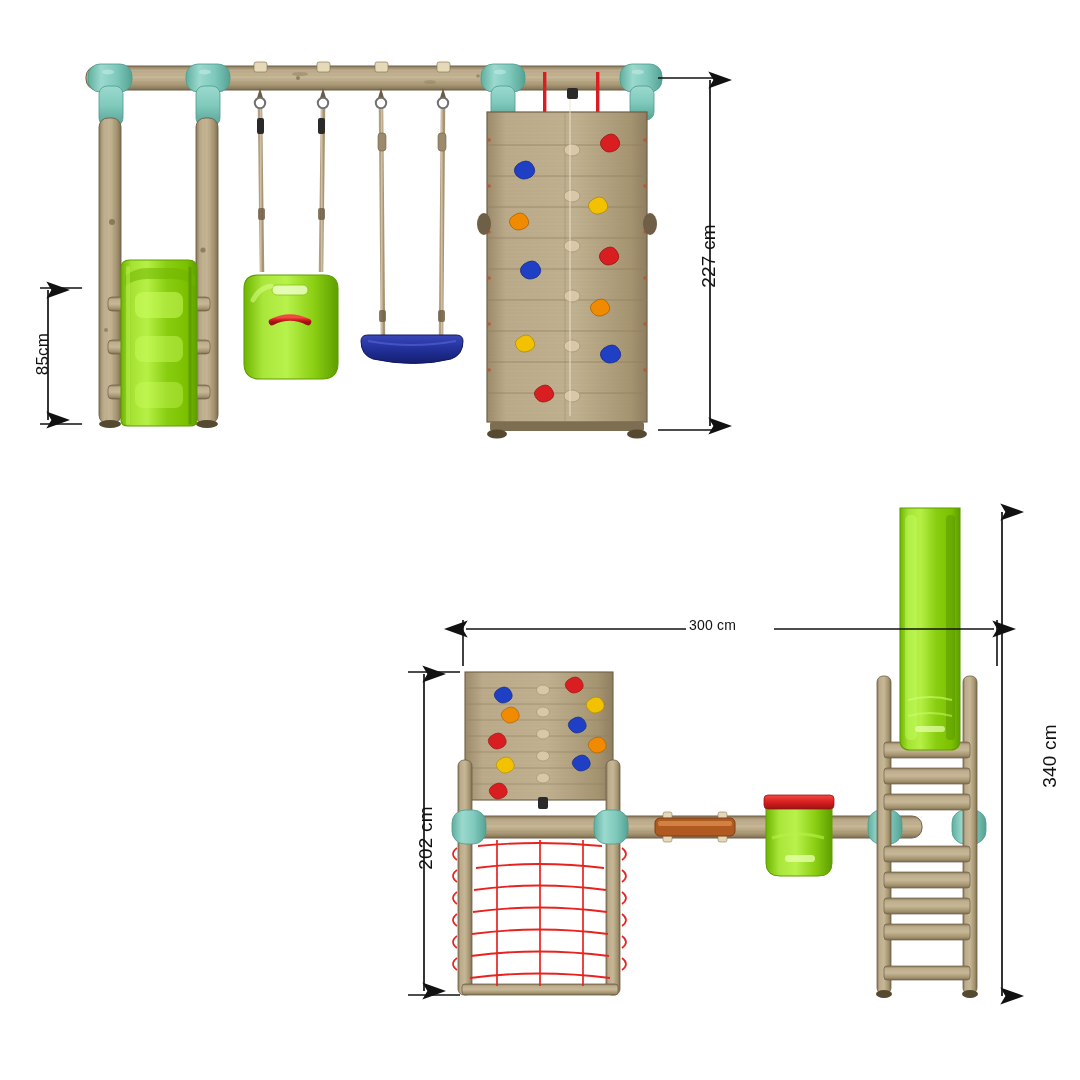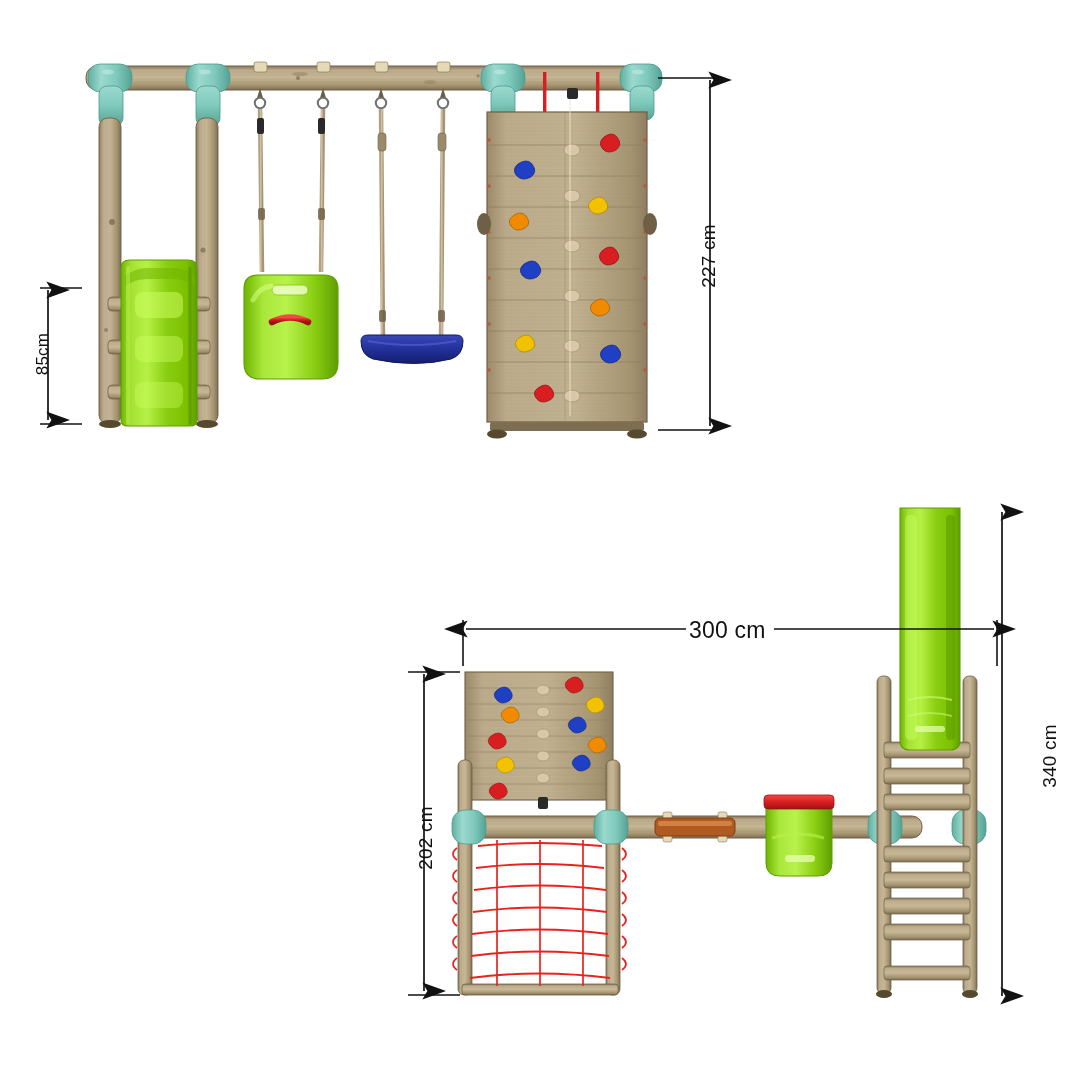--- a/index.html
+++ b/index.html
@@ -499,19 +499,19 @@
       <g stroke="#111" fill="none">
         <path d="M1002 512 v484" stroke-width="1.7" marker-start="url(#arrUp)" marker-end="url(#arrDn)"></path>
       </g>
     </g>
   </svg>
 
   <div class="dim-label vert" style="left:22px; top:344px; font-size:17px;">85cm</div>
 
   <div class="dim-label vert" style="left:677px; top:245px; font-size:19px;">227 cm</div>
 
-  <div class="dim-label" style="left:689px; top:617px; font-size:23px;">300 cm</div>
+  <div class="dim-label" style="left:689px; top:617px; font-size:14px;">300 cm</div>
 
   <div class="dim-label vert" style="left:394px; top:827px; font-size:19px;">202 cm</div>
 
   <div class="dim-label vert" style="left:1018px; top:745px; font-size:19px;">340 cm</div>
 
 </div>
 
 </body></html>

